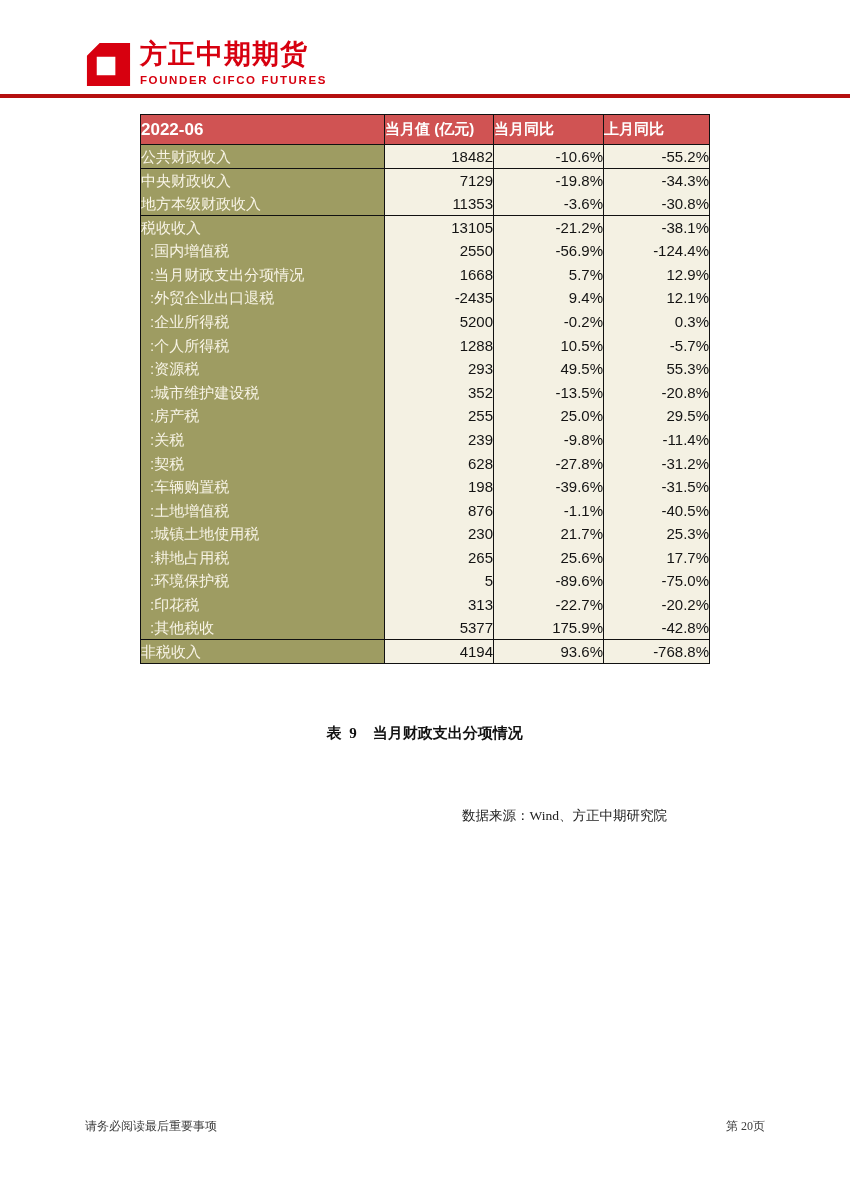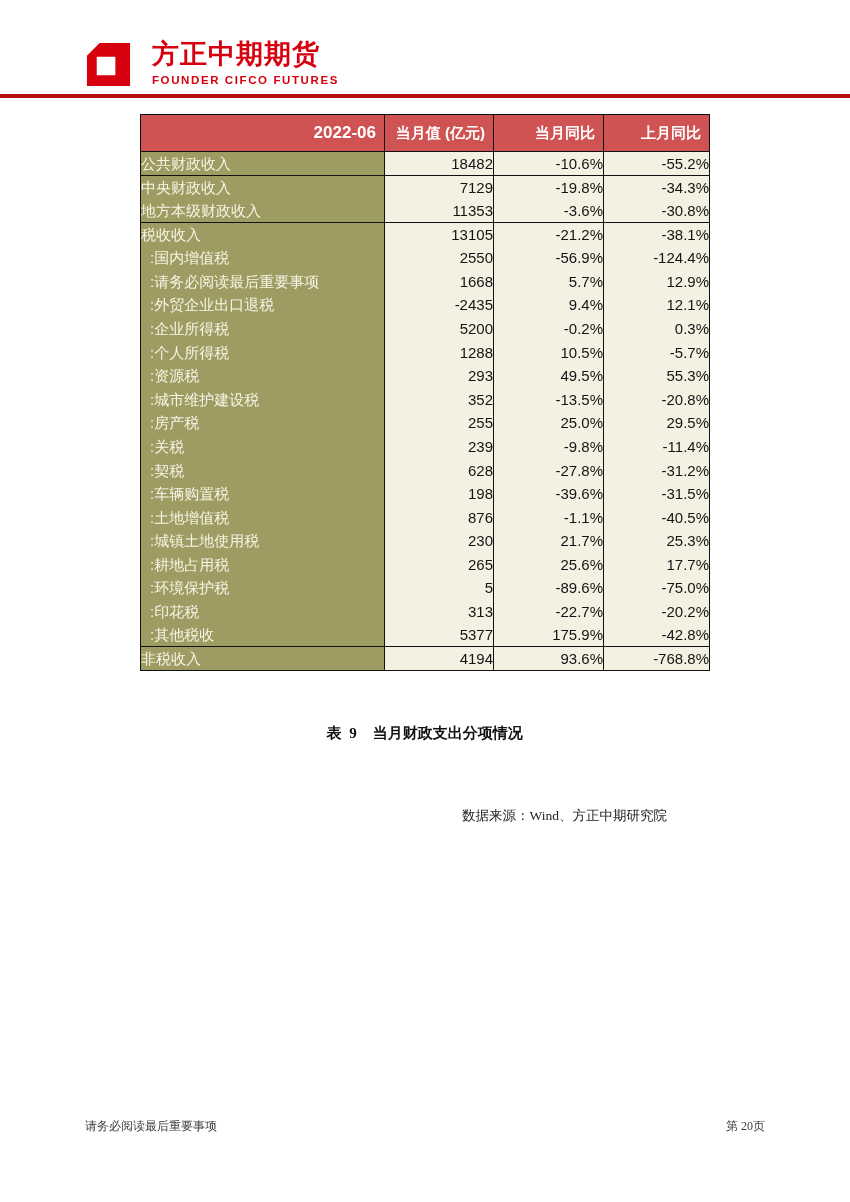--- a/index.html
+++ b/index.html
@@ -9,21 +9,21 @@
     width: 850px;
     height: 1202px;
     background: #ffffff;
     font-family: "Liberation Sans", sans-serif;
     overflow: hidden;
   }
 
   
   .brand-block { position: absolute; left: 84px; top: 40px; display: flex; align-items: flex-start; }
   .logo-icon { width: 49px; height: 49px; display: block; }
-  .brand-text { margin-left: 19px; }
+  .brand-text { margin-left: 7px; }
   .brand-cn {
     font-size: 27px; font-weight: bold; color: #d7000f;
     letter-spacing: 1px; line-height: 1.1;
     font-family: "Liberation Sans", sans-serif;
   }
   .brand-en {
     margin-top: 4px; font-size: 11.5px; font-weight: bold; color: #d7000f;
     letter-spacing: 1.6px;
   }
   .header-rule {
@@ -38,25 +38,25 @@
     table-layout: fixed;
     width: 569px;
     border: 1.5px solid #111;
   }
   table.fiscal th {
     background: #d05353;
     color: #ffffff;
     font-weight: bold;
     height: 30px;
     font-size: 15px;
-    text-align: right;
+    text-align: left;
     vertical-align: middle;
     border-left: 1px solid #111;
     border-bottom: 1.5px solid #111;
-    padding: 8px;
+    padding: 0;
   }
   table.fiscal th:first-child { border-left: none; font-size: 17px; }
   table.fiscal td {
     height: 23.6px;
     font-size: 15px;
     vertical-align: middle;
     padding: 0;
     line-height: 1;
   }
   td.lbl {
@@ -161,21 +161,21 @@
             <td class="num pct">-21.2%</td>
             <td class="num pct">-38.1%</td>
           </tr>
           <tr class="indent">
             <td class="lbl">:国内增值税</td>
             <td class="num val">2550</td>
             <td class="num pct">-56.9%</td>
             <td class="num pct">-124.4%</td>
           </tr>
           <tr class="indent">
-            <td class="lbl">:请务必阅读最后重要事项</td>
+            <td class="lbl">:当月财政支出分项情况</td>
             <td class="num val">1668</td>
             <td class="num pct">5.7%</td>
             <td class="num pct">12.9%</td>
           </tr>
           <tr class="indent">
             <td class="lbl">:外贸企业出口退税</td>
             <td class="num val">-2435</td>
             <td class="num pct">9.4%</td>
             <td class="num pct">12.1%</td>
           </tr>

